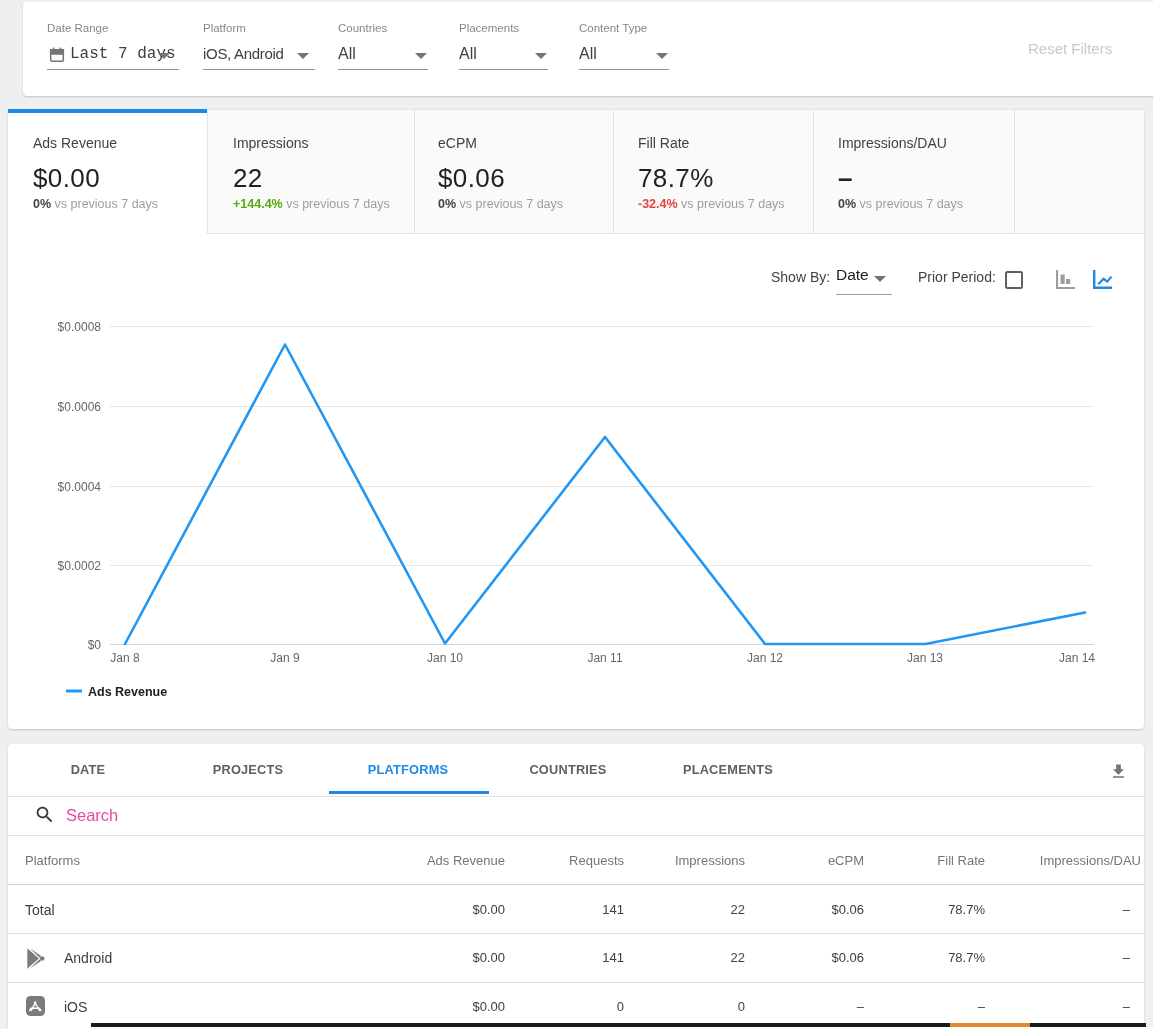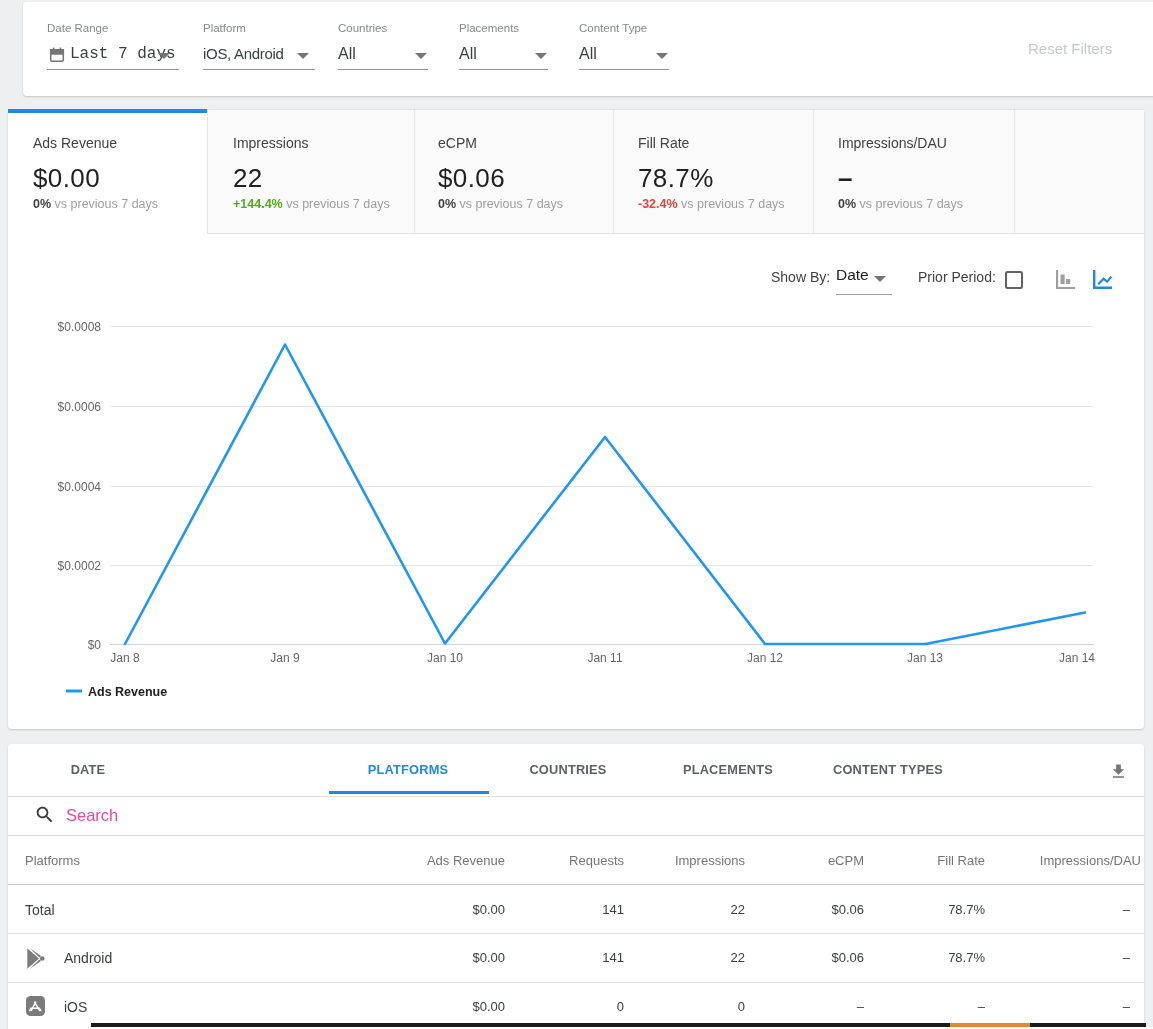--- a/index.html
+++ b/index.html
@@ -146,24 +146,24 @@
       <text x="1069" y="362">Jan 14</text>
     </g>
     <polyline points="117,344 277,44.5 437,343.5 597,137 757,344 917.5,344 1077,312.5" fill="none" stroke="#2196f3" stroke-width="2.6" stroke-linejoin="round" stroke-linecap="round"></polyline>
     <line x1="58" y1="391" x2="74" y2="391" stroke="#2196f3" stroke-width="3"></line>
     <text x="80" y="395.5" font-size="12.5" font-weight="bold" fill="#212121">Ads Revenue</text>
   </svg>
 </div>
 
 <div class="card" id="tablecard">
   <div class="ttab" style="left:0px;">DATE</div>
+  <div class="ttab" style="left:160px;">PROJECTS</div>
   <div class="ttab" style="left:320px; color:#1e88e5;">PLATFORMS</div>
   <div class="ttab" style="left:480px;">COUNTRIES</div>
   <div class="ttab" style="left:640px;">PLACEMENTS</div>
-  <div class="ttab" style="left:800px;">CONTENT TYPES</div>
   <div style="position:absolute; left:321px; top:47px; width:160px; height:2.5px; background:#1e88e5;"></div>
   <div style="position:absolute; left:0; top:52px; width:1136px; height:1px; background:#e1e1e1;"></div>
 
   <svg class="abs" style="left:1101px; top:18px;" width="19" height="19" viewBox="0 0 24 24">
     <path d="M19 9h-4V3H9v6H5l7 7 7-7zM5 18v2h14v-2H5z" fill="#757575"></path>
   </svg>
 
   <svg class="abs" style="left:25.5px; top:60px;" width="21.5" height="21.5" viewBox="0 0 24 24">
     <path d="M15.5 14h-.79l-.28-.27C15.41 12.59 16 11.11 16 9.5 16 5.91 13.09 3 9.5 3S3 5.91 3 9.5 5.91 16 9.5 16c1.61 0 3.09-.59 4.23-1.57l.27.28v.79l5 4.99L20.49 19l-4.99-5zm-6 0C7.01 14 5 11.99 5 9.5S7.01 5 9.5 5 14 7.01 14 9.5 11.99 14 9.5 14z" fill="#37383a"></path>
   </svg>

